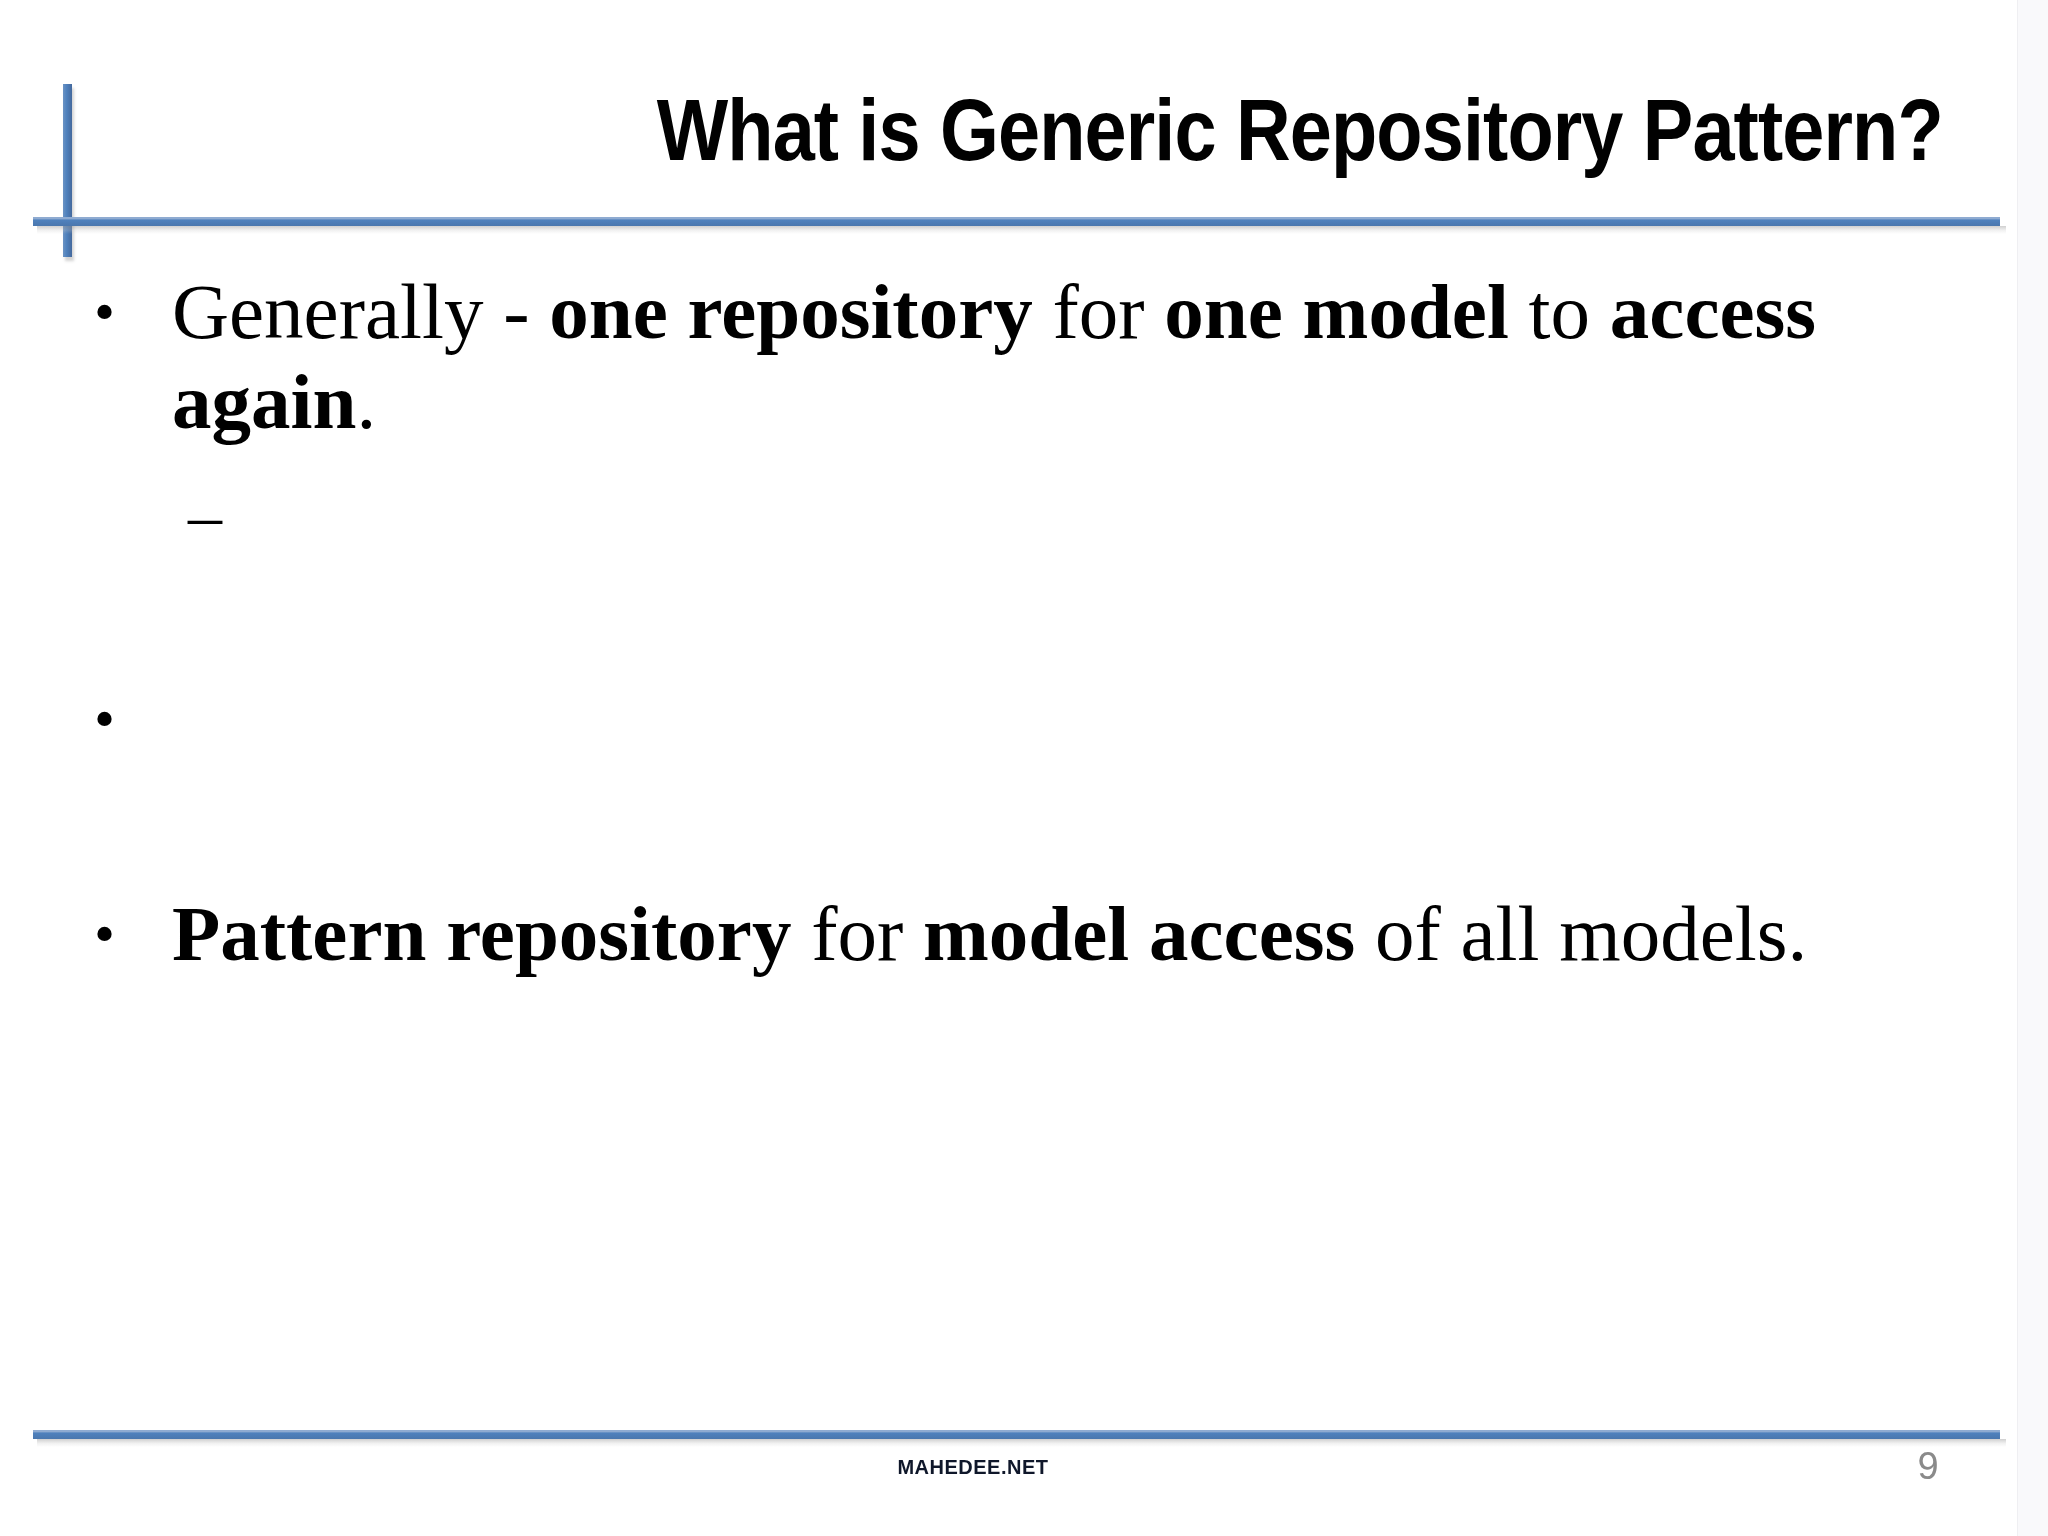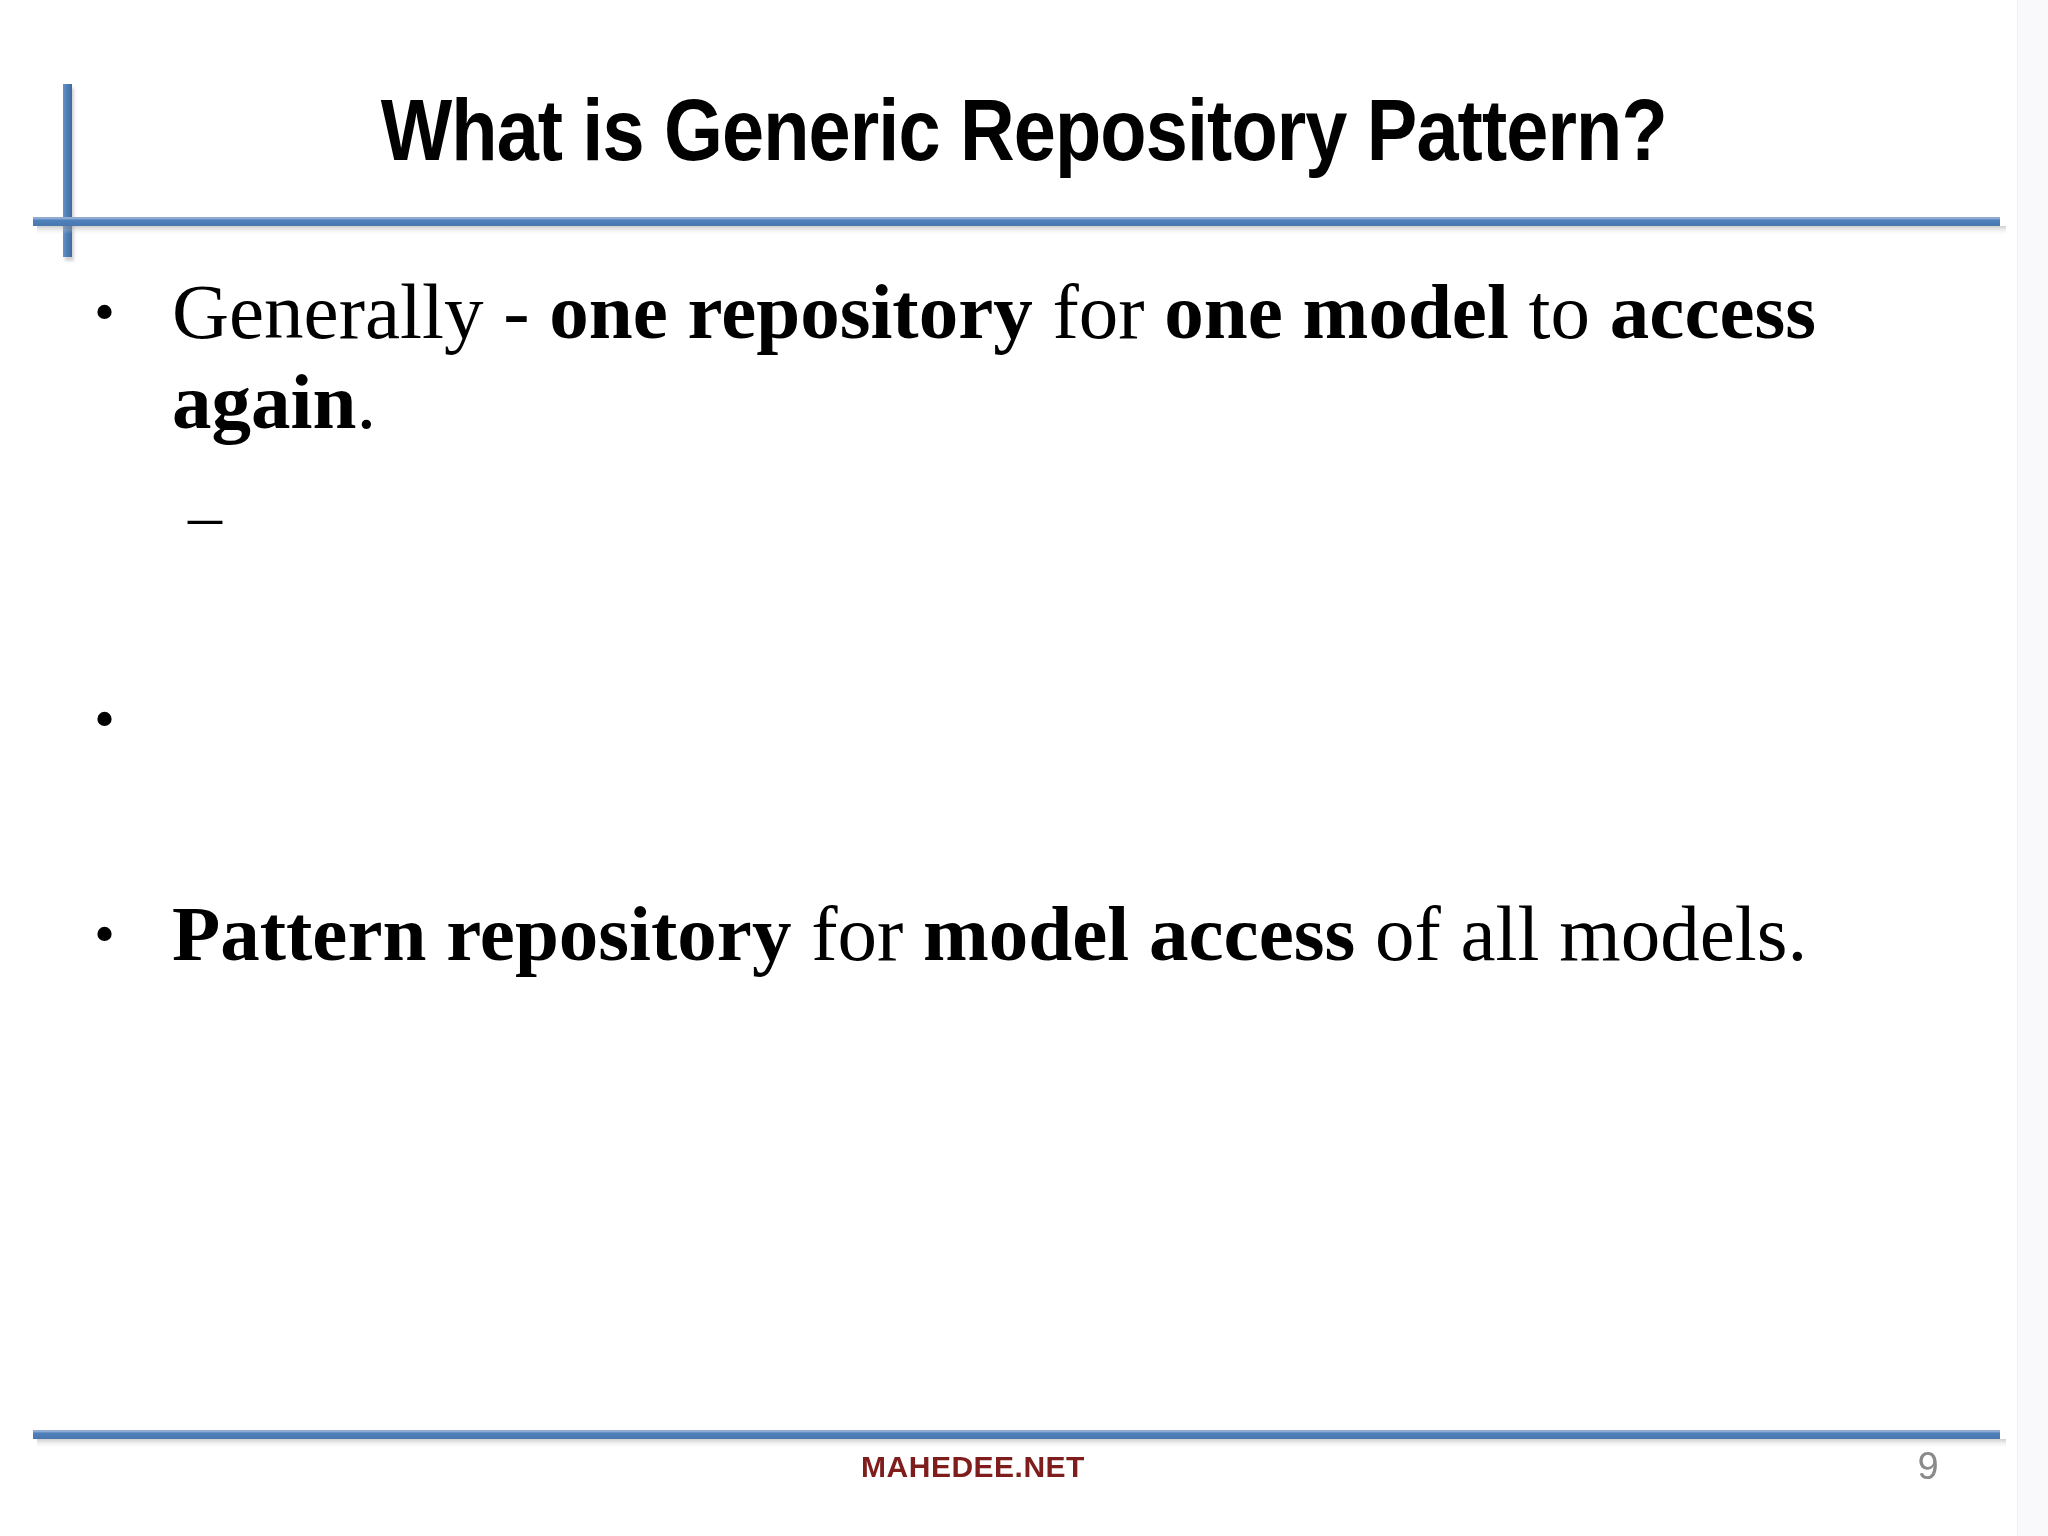--- a/index.html
+++ b/index.html
@@ -16,21 +16,21 @@
     font-family: "Liberation Serif", serif;
     color: #000000;
   }
 
   
   .title-wrap {
     position: absolute;
     left: 0;
     top: 86px;
     width: 2048px;
-    text-align: center;
+    text-align: right;
   }
   .title {
     display: inline-block;
     font-family: "Liberation Sans", sans-serif;
     font-weight: bold;
     font-size: 88px;
     line-height: 88px;
     letter-spacing: -1px;
     transform: scaleX(0.86);
     transform-origin: 50% 50%;
@@ -103,23 +103,23 @@
 
   
   .footer-site {
     position: absolute;
     left: 0;
     top: 1450px;
     width: 1946px;
     text-align: center;
     font-family: "Liberation Sans", sans-serif;
     font-weight: bold;
-    font-size: 30px;
+    font-size: 20px;
     line-height: 34px;
-    color: #7f1d1d;
+    color: #0f172a;
     letter-spacing: 0.5px;
   }
   .page-number {
     position: absolute;
     left: 1890px;
     top: 1444px;
     width: 76px;
     text-align: center;
     font-family: "Liberation Sans", sans-serif;
     font-size: 38px;

